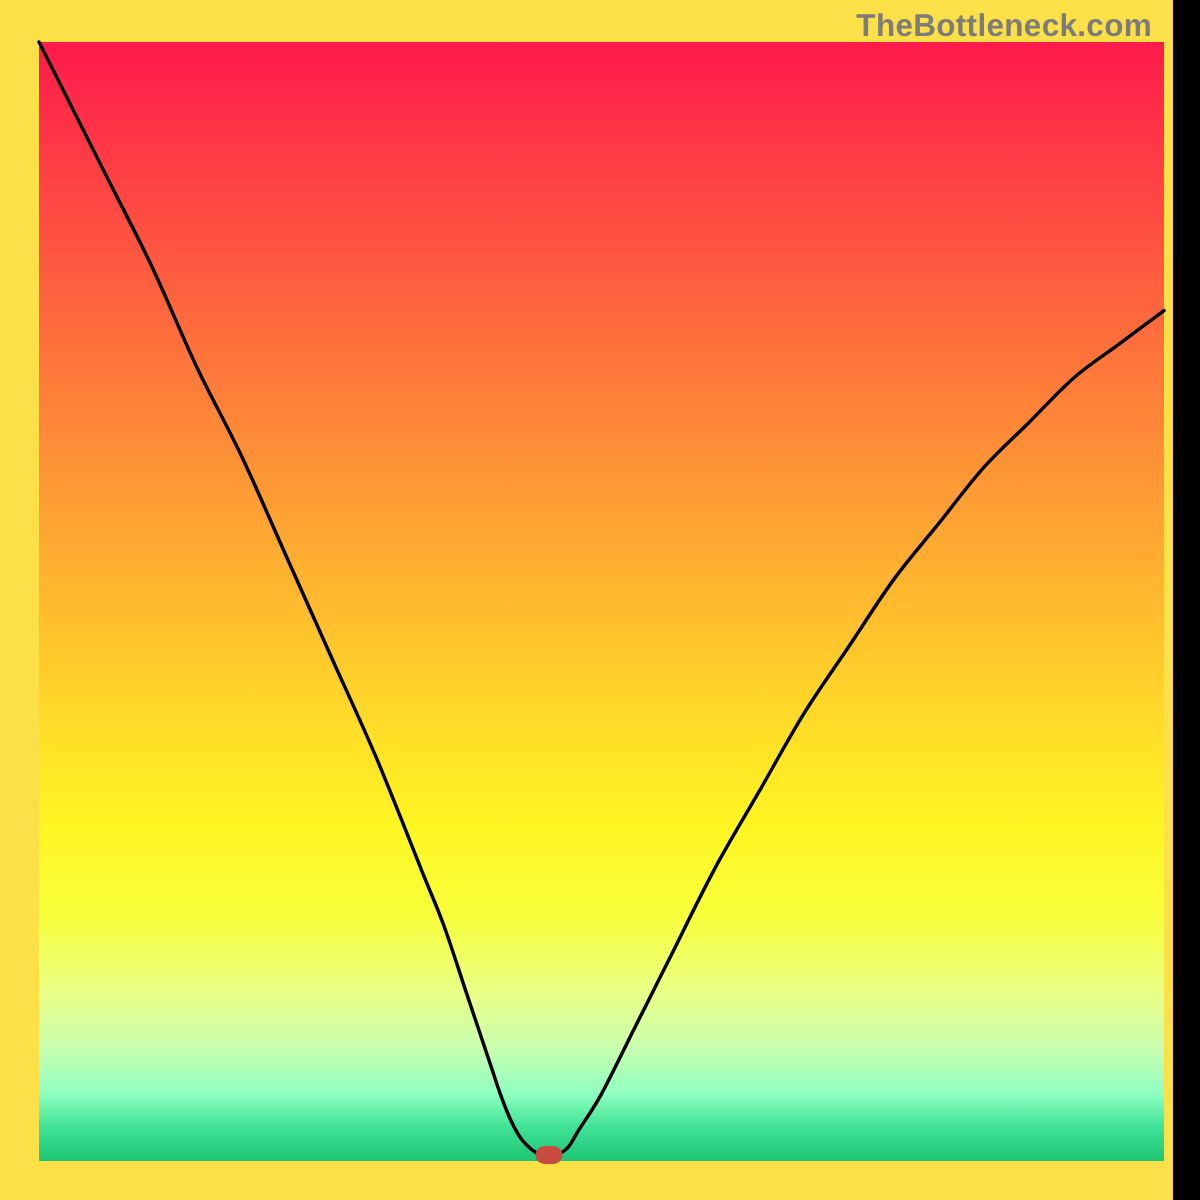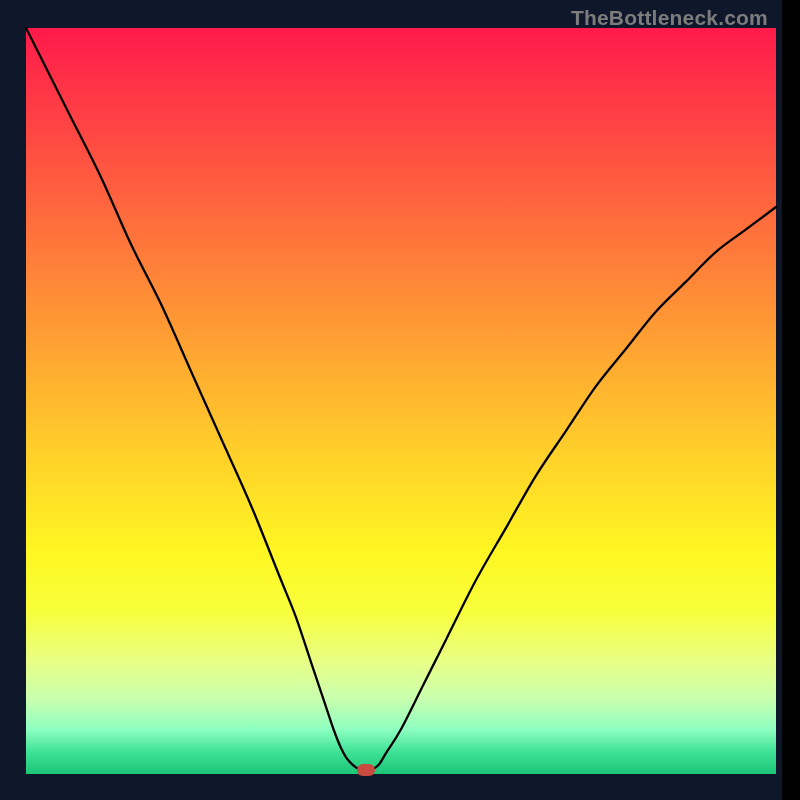--- a/index.html
+++ b/index.html
@@ -10,21 +10,21 @@
     overflow: hidden;
     background: #000;
     font-family: Arial, Helvetica, sans-serif;
   }
   .frame {
     position: absolute;
     left: 0;
     top: 0;
     width: 782px;
     height: 800px;
-    background: #0f172a;
+    background: #fde047;
   }
   .plot-area {
     position: absolute;
     background: linear-gradient(to bottom,
       #ff1a4b 0%,
       #ff3a46 10%,
       #ff5a40 20%,
       #ff7a3a 30%,
       #ff9a34 40%,
       #ffba2e 50%,

